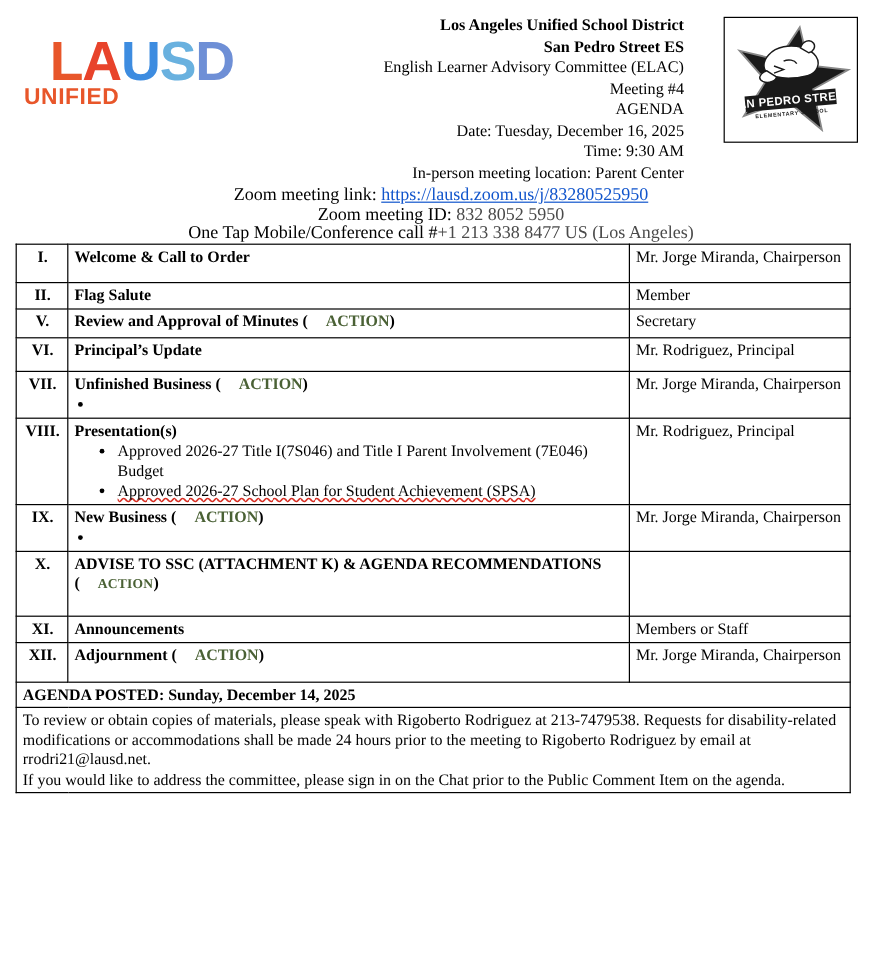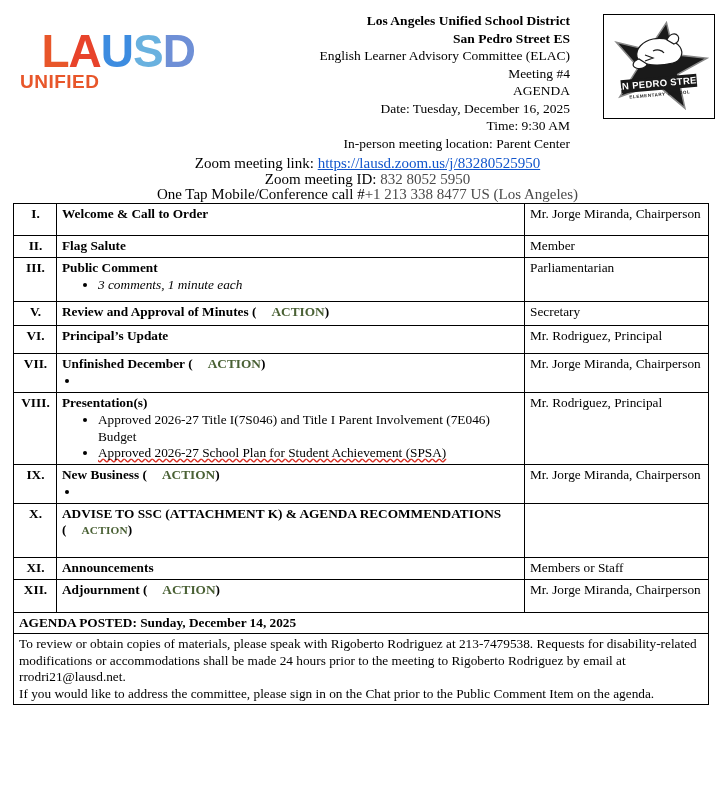--- a/index.html
+++ b/index.html
@@ -207,30 +207,20 @@
       </tr>
 
       <tr class="rowII">
         <td class="num">II.</td>
         <td class="item">
           <span class="item-title">Flag Salute</span>
         </td>
         <td class="who">Member</td>
       </tr>
 
-      <tr class="rowIII">
-        <td class="num">III.</td>
-        <td class="item">
-          <span class="item-title">Public Comment</span>
-          <ul class="bul">
-            <li class="ital">3 comments, 1 minute each</li>
-          </ul>
-        </td>
-        <td class="who">Parliamentarian</td>
-      </tr>
 
 
       <tr class="rowV">
         <td class="num">V.</td>
         <td class="item">
           <span class="item-title">Review and Approval of Minutes</span>
           <span class="item-title"> (<span class="action">ACTION</span>)</span>
         </td>
         <td class="who">Secretary</td>
       </tr>
@@ -239,21 +229,21 @@
         <td class="num">VI.</td>
         <td class="item">
           <span class="item-title">Principal’s Update</span>
         </td>
         <td class="who">Mr. Rodriguez, Principal</td>
       </tr>
 
       <tr class="rowVII">
         <td class="num">VII.</td>
         <td class="item">
-          <span class="item-title">Unfinished December</span>
+          <span class="item-title">Unfinished Business</span>
           <span class="item-title"> (<span class="action">ACTION</span>)</span>
           <ul class="bul tight">
             <li class="empty"></li>
           </ul>
         </td>
         <td class="who">Mr. Jorge Miranda, Chairperson</td>
       </tr>
 
       <tr class="rowVIII">
         <td class="num">VIII.</td>

